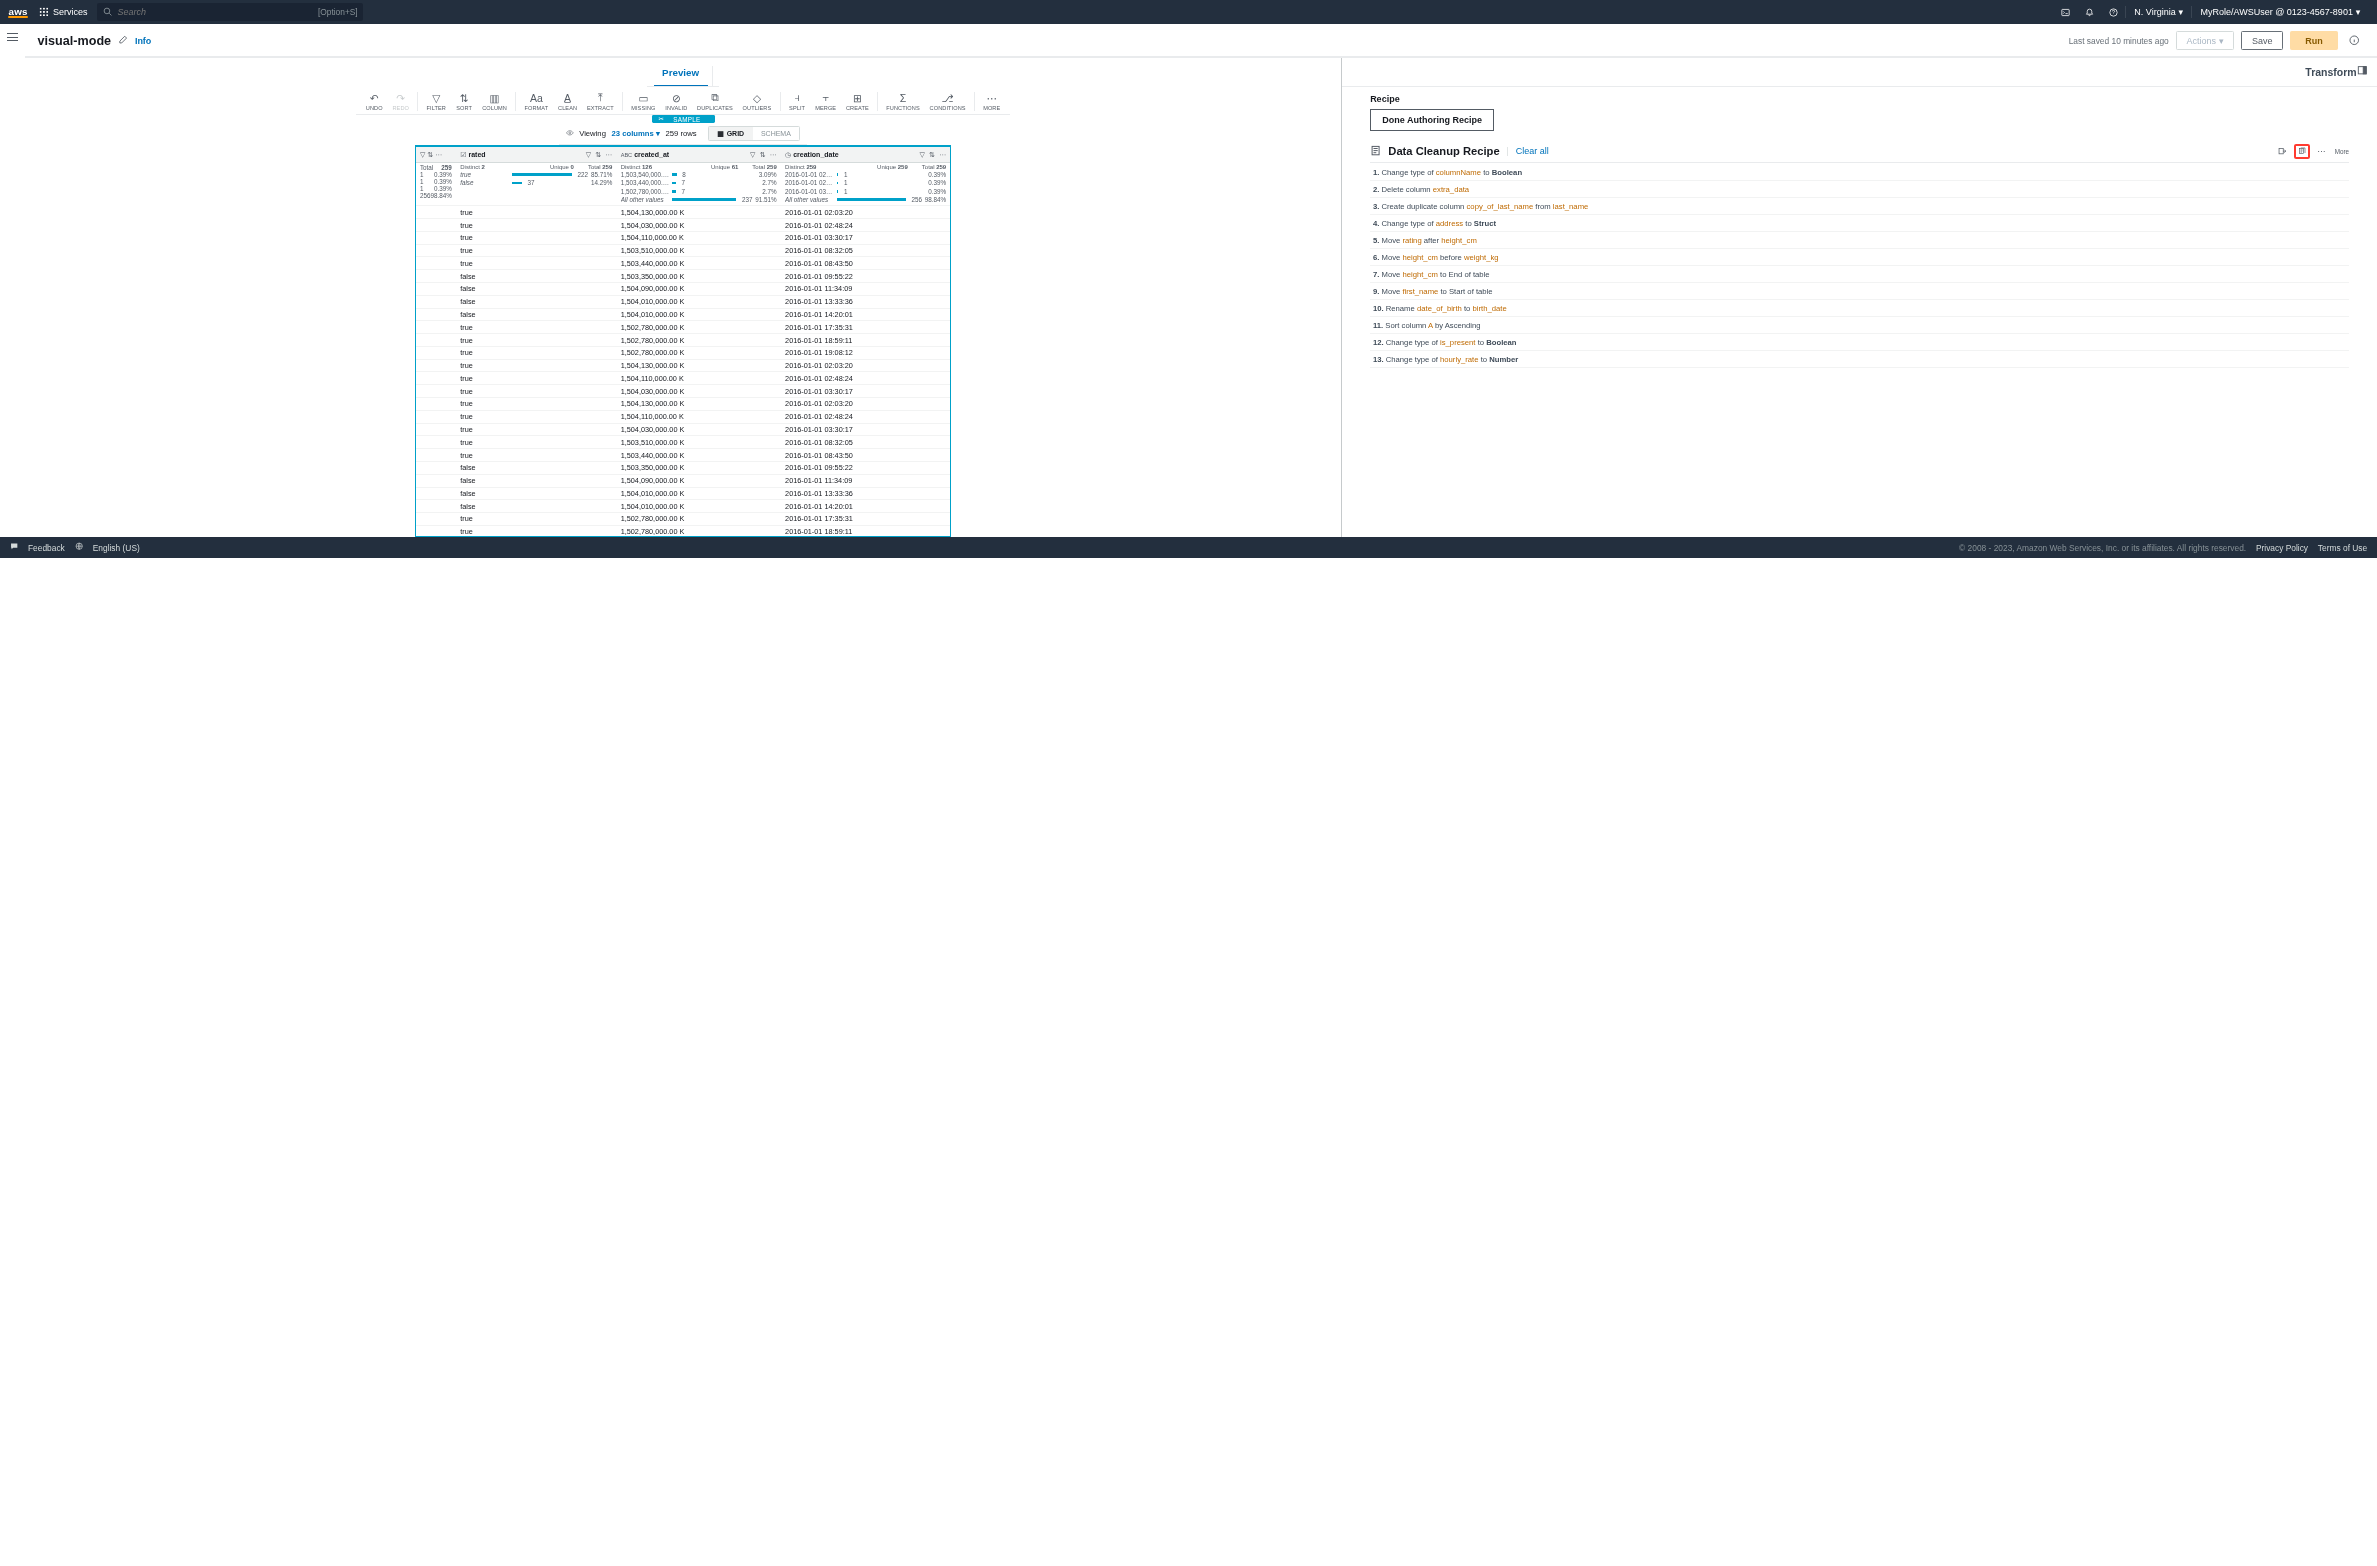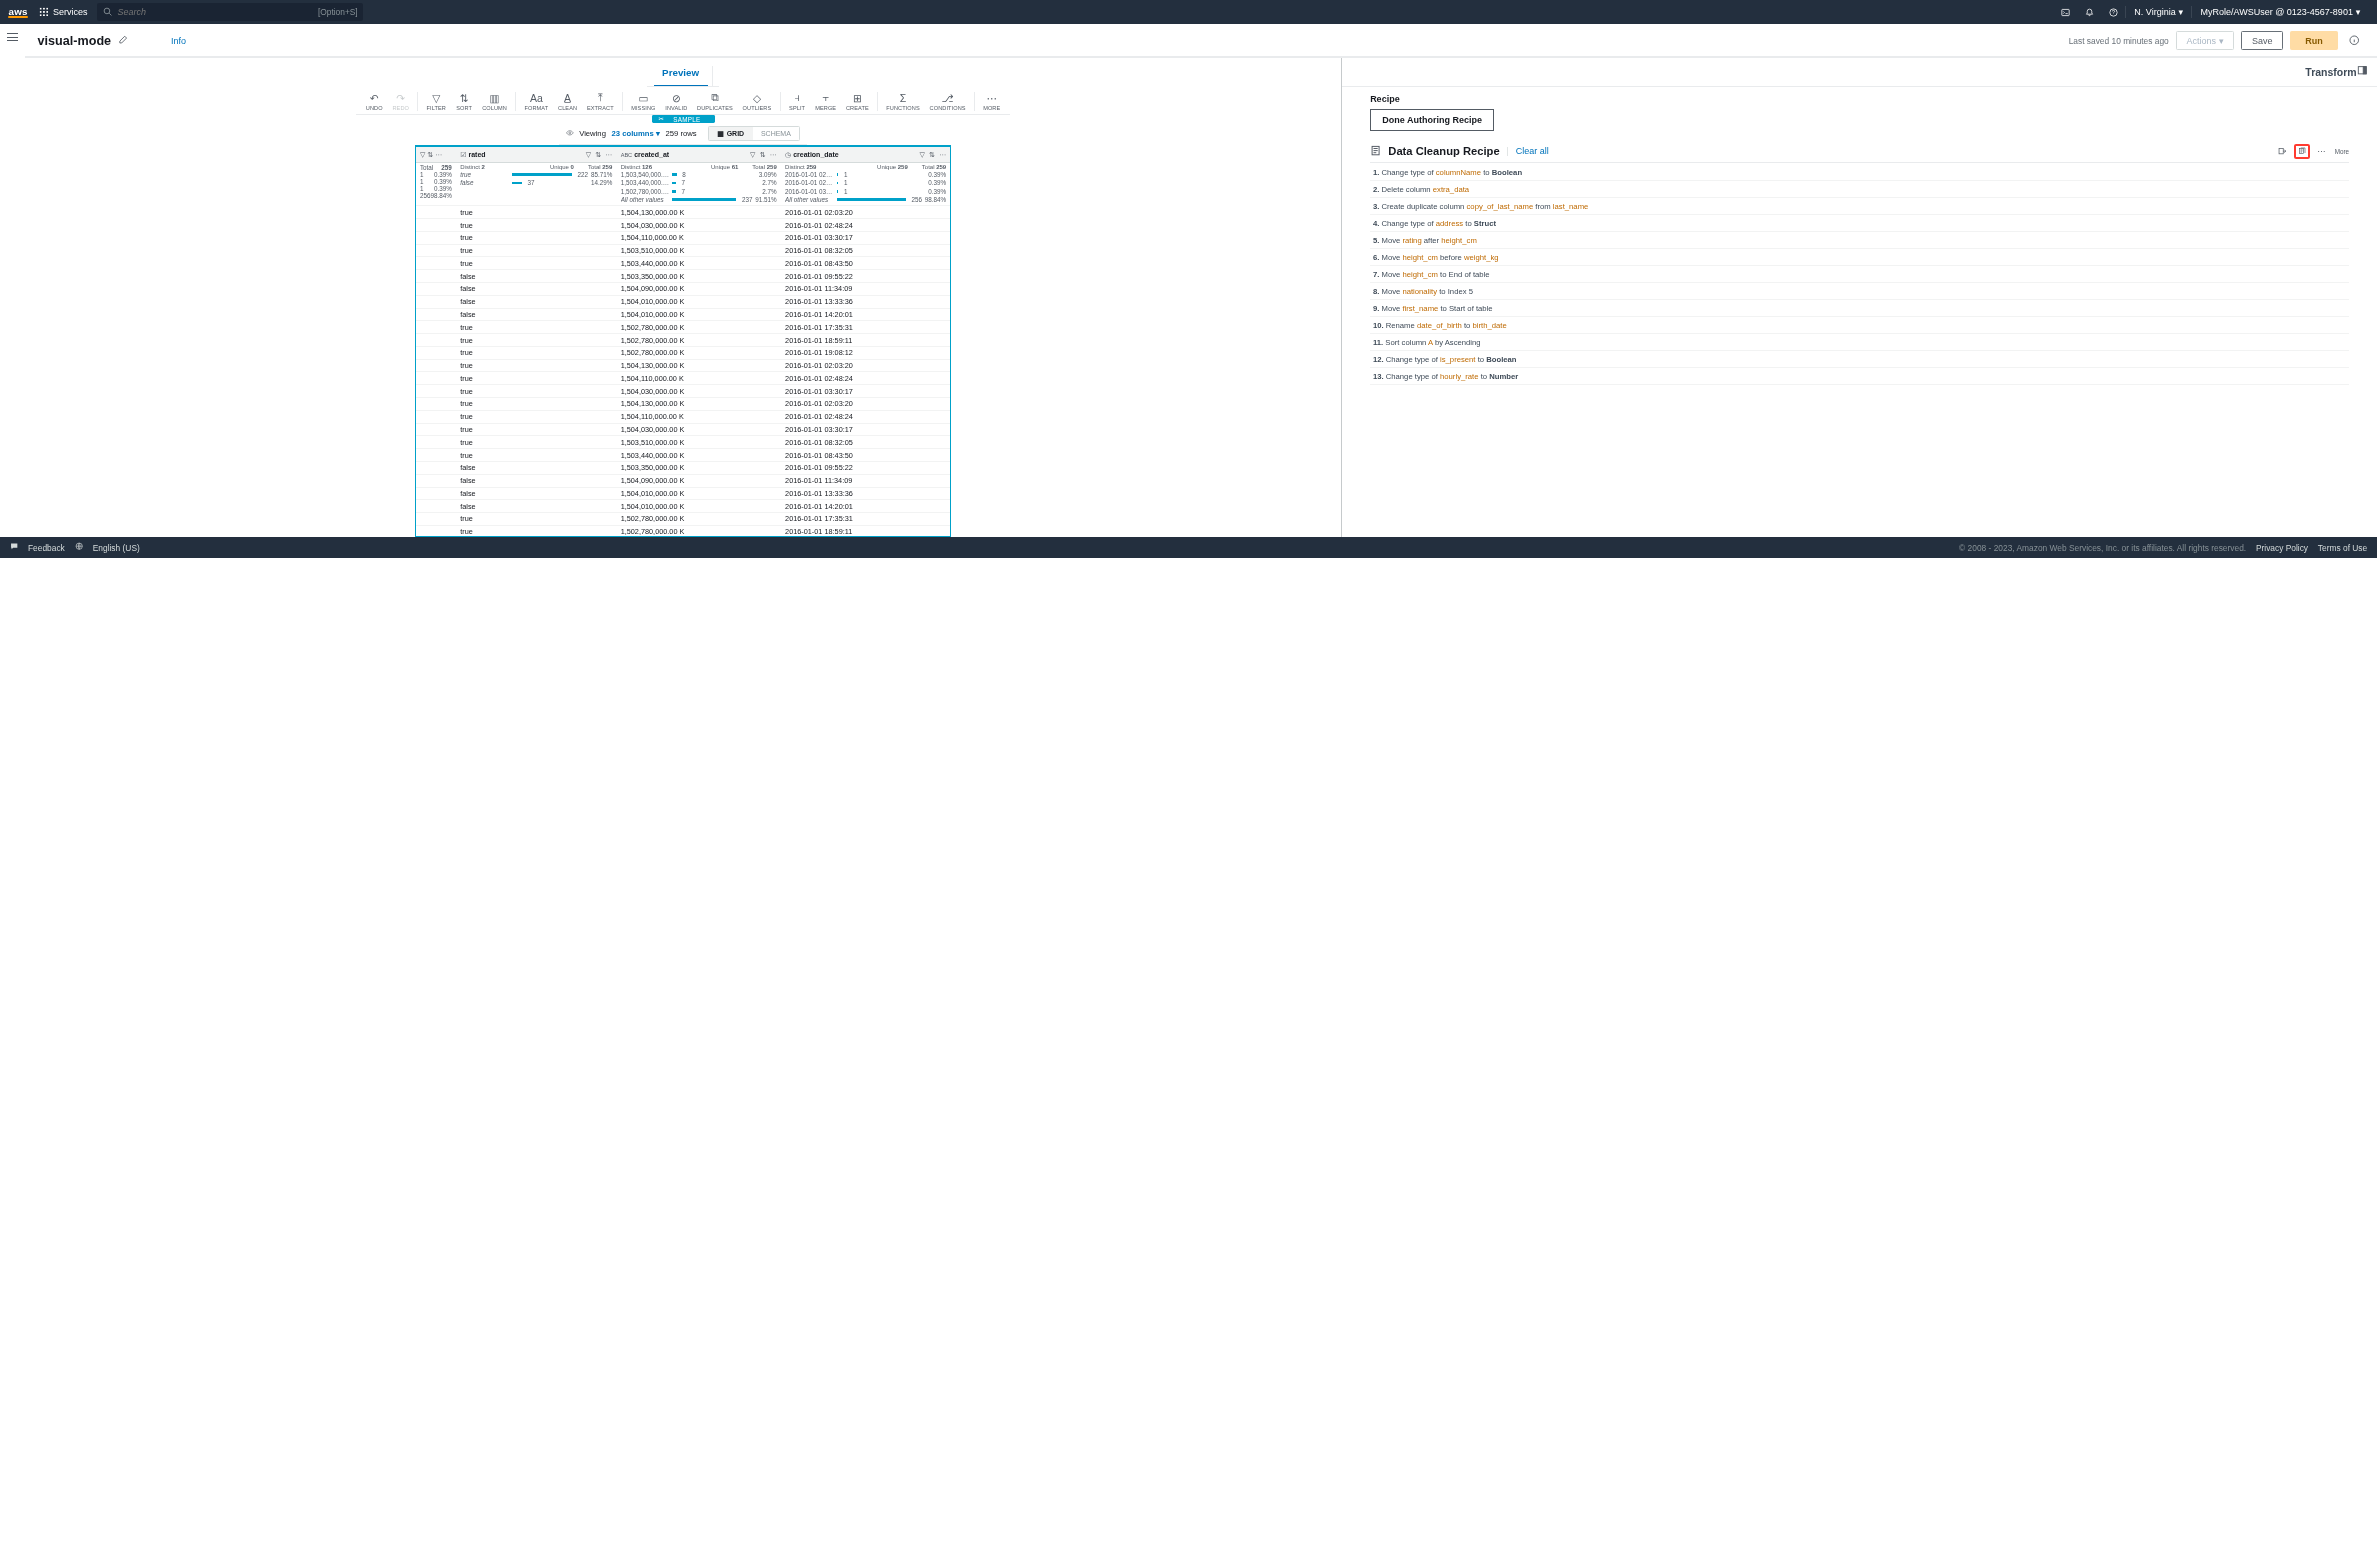--- a/index.html
+++ b/index.html
@@ -22,21 +22,21 @@
 .topnav .sep { width:0.7px; height:12.6px; background:#3a4553; }
 
 
 .body-wrap { display:flex; }
 .hamburger { width:25px; padding:7px 0 0 7px; }
 .hamburger span { display:block; width:11.2px; height:1.4px; background:#545b64; margin:2.1px 0; }
 .main { flex:1; }
 .page-head { display:flex; align-items:center; padding:7px 12.6px 5.6px; gap:7px; border-bottom:0.7px solid #e9ebed; }
 .page-title { font-size:12.6px; font-weight:700; }
 .edit-icon { color:#545b64; font-size:9.8px; }
-.info-link { color:#0073bb; font-size:9px; font-weight:400;margin-left:36px; }
+.info-link { color:#0073bb; font-size:9px; font-weight:700; }
 .page-head .spacer { flex:1; }
 .saved-ago { color:#687078; font-size:8.4px; }
 .btn { border:0.7px solid #687078; background:#fff; color:#545b64; padding:3.5px 9.8px; border-radius:1.4px; font-size:9px; cursor:pointer; display:inline-flex; align-items:center; gap:2.8px; }
 .btn.disabled { color:#aab7c4; border-color:#d5dbdb; cursor:default; }
 .btn.run { background:#ffdca5; border-color:#ffdca5; color:#875a00; font-weight:700; padding:3.5px 14px; }
 .info-circle { width:19.6px; display:flex; justify-content:center; color:#545b64; font-size:10.5px; }
 
 
 .split { display:flex; border-top:0.7px solid #e9ebed; position:relative; }
 .left { flex: 1 1 56%; border-right:1.4px solid #c6cacc; display:flex; flex-direction:column; min-width:0;align-items:center; }
@@ -655,21 +655,20 @@
           </div>
 
           <div class="steps" id="steps">
               <div class="step"><b>1.</b> Change type of <span class="tok">columnName</span> to <b>Boolean</b></div>
               <div class="step"><b>2.</b> Delete column <span class="tok">extra_data</span></div>
               <div class="step"><b>3.</b> Create duplicate column <span class="tok">copy_of_last_name</span> from <span class="tok">last_name</span></div>
               <div class="step"><b>4.</b> Change type of <span class="tok">address</span> to <b>Struct</b></div>
               <div class="step"><b>5.</b> Move <span class="tok">rating</span> after <span class="tok">height_cm</span></div>
               <div class="step"><b>6.</b> Move <span class="tok">height_cm</span> before <span class="tok">weight_kg</span></div>
               <div class="step"><b>7.</b> Move <span class="tok">height_cm</span> to End of table</div>
-              <div class="step"><b>8.</b> Move <span class="tok">nationality</span> to Index 5</div>
               <div class="step"><b>9.</b> Move <span class="tok">first_name</span> to Start of table</div>
               <div class="step"><b>10.</b> Rename <span class="tok">date_of_birth</span> to <span class="tok">birth_date</span></div>
               <div class="step"><b>11.</b> Sort column <span class="tok">A</span> by Ascending</div>
               <div class="step"><b>12.</b> Change type of <span class="tok">is_present</span> to <b>Boolean</b></div>
               <div class="step"><b>13.</b> Change type of <span class="tok">hourly_rate</span> to <b>Number</b></div>
             </div>
         </div>
       </div>
     </div>
   </div>

